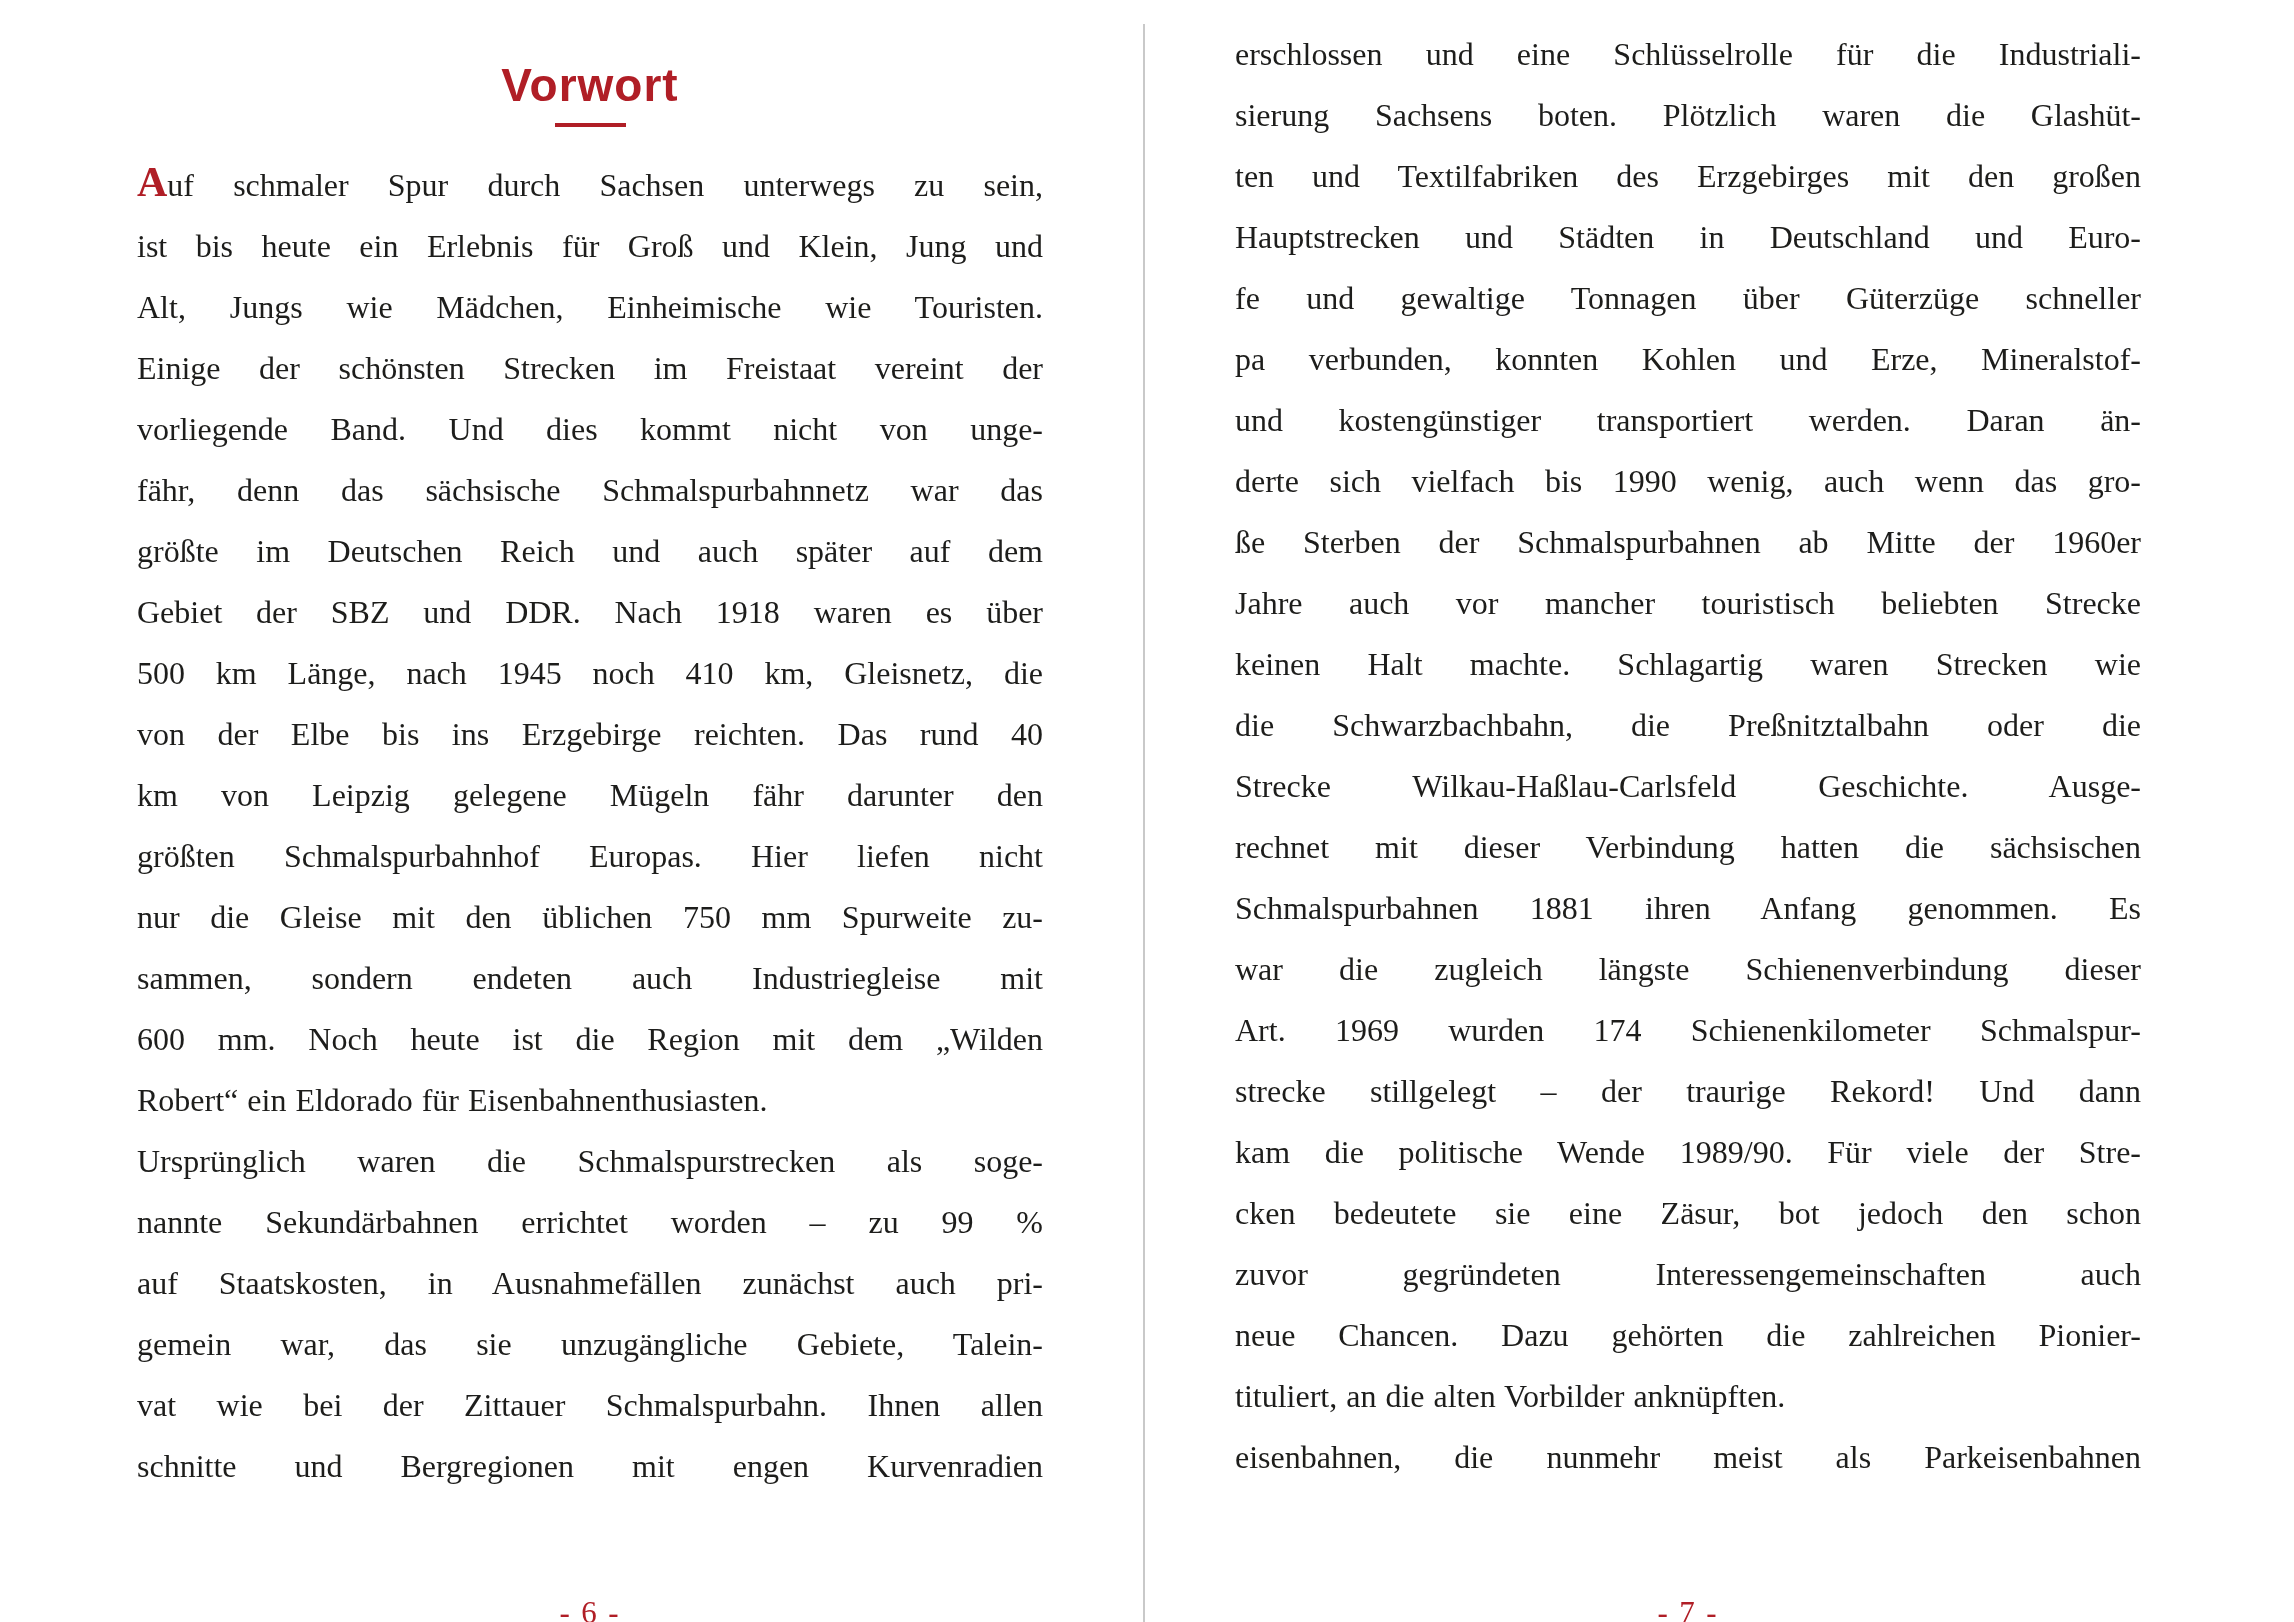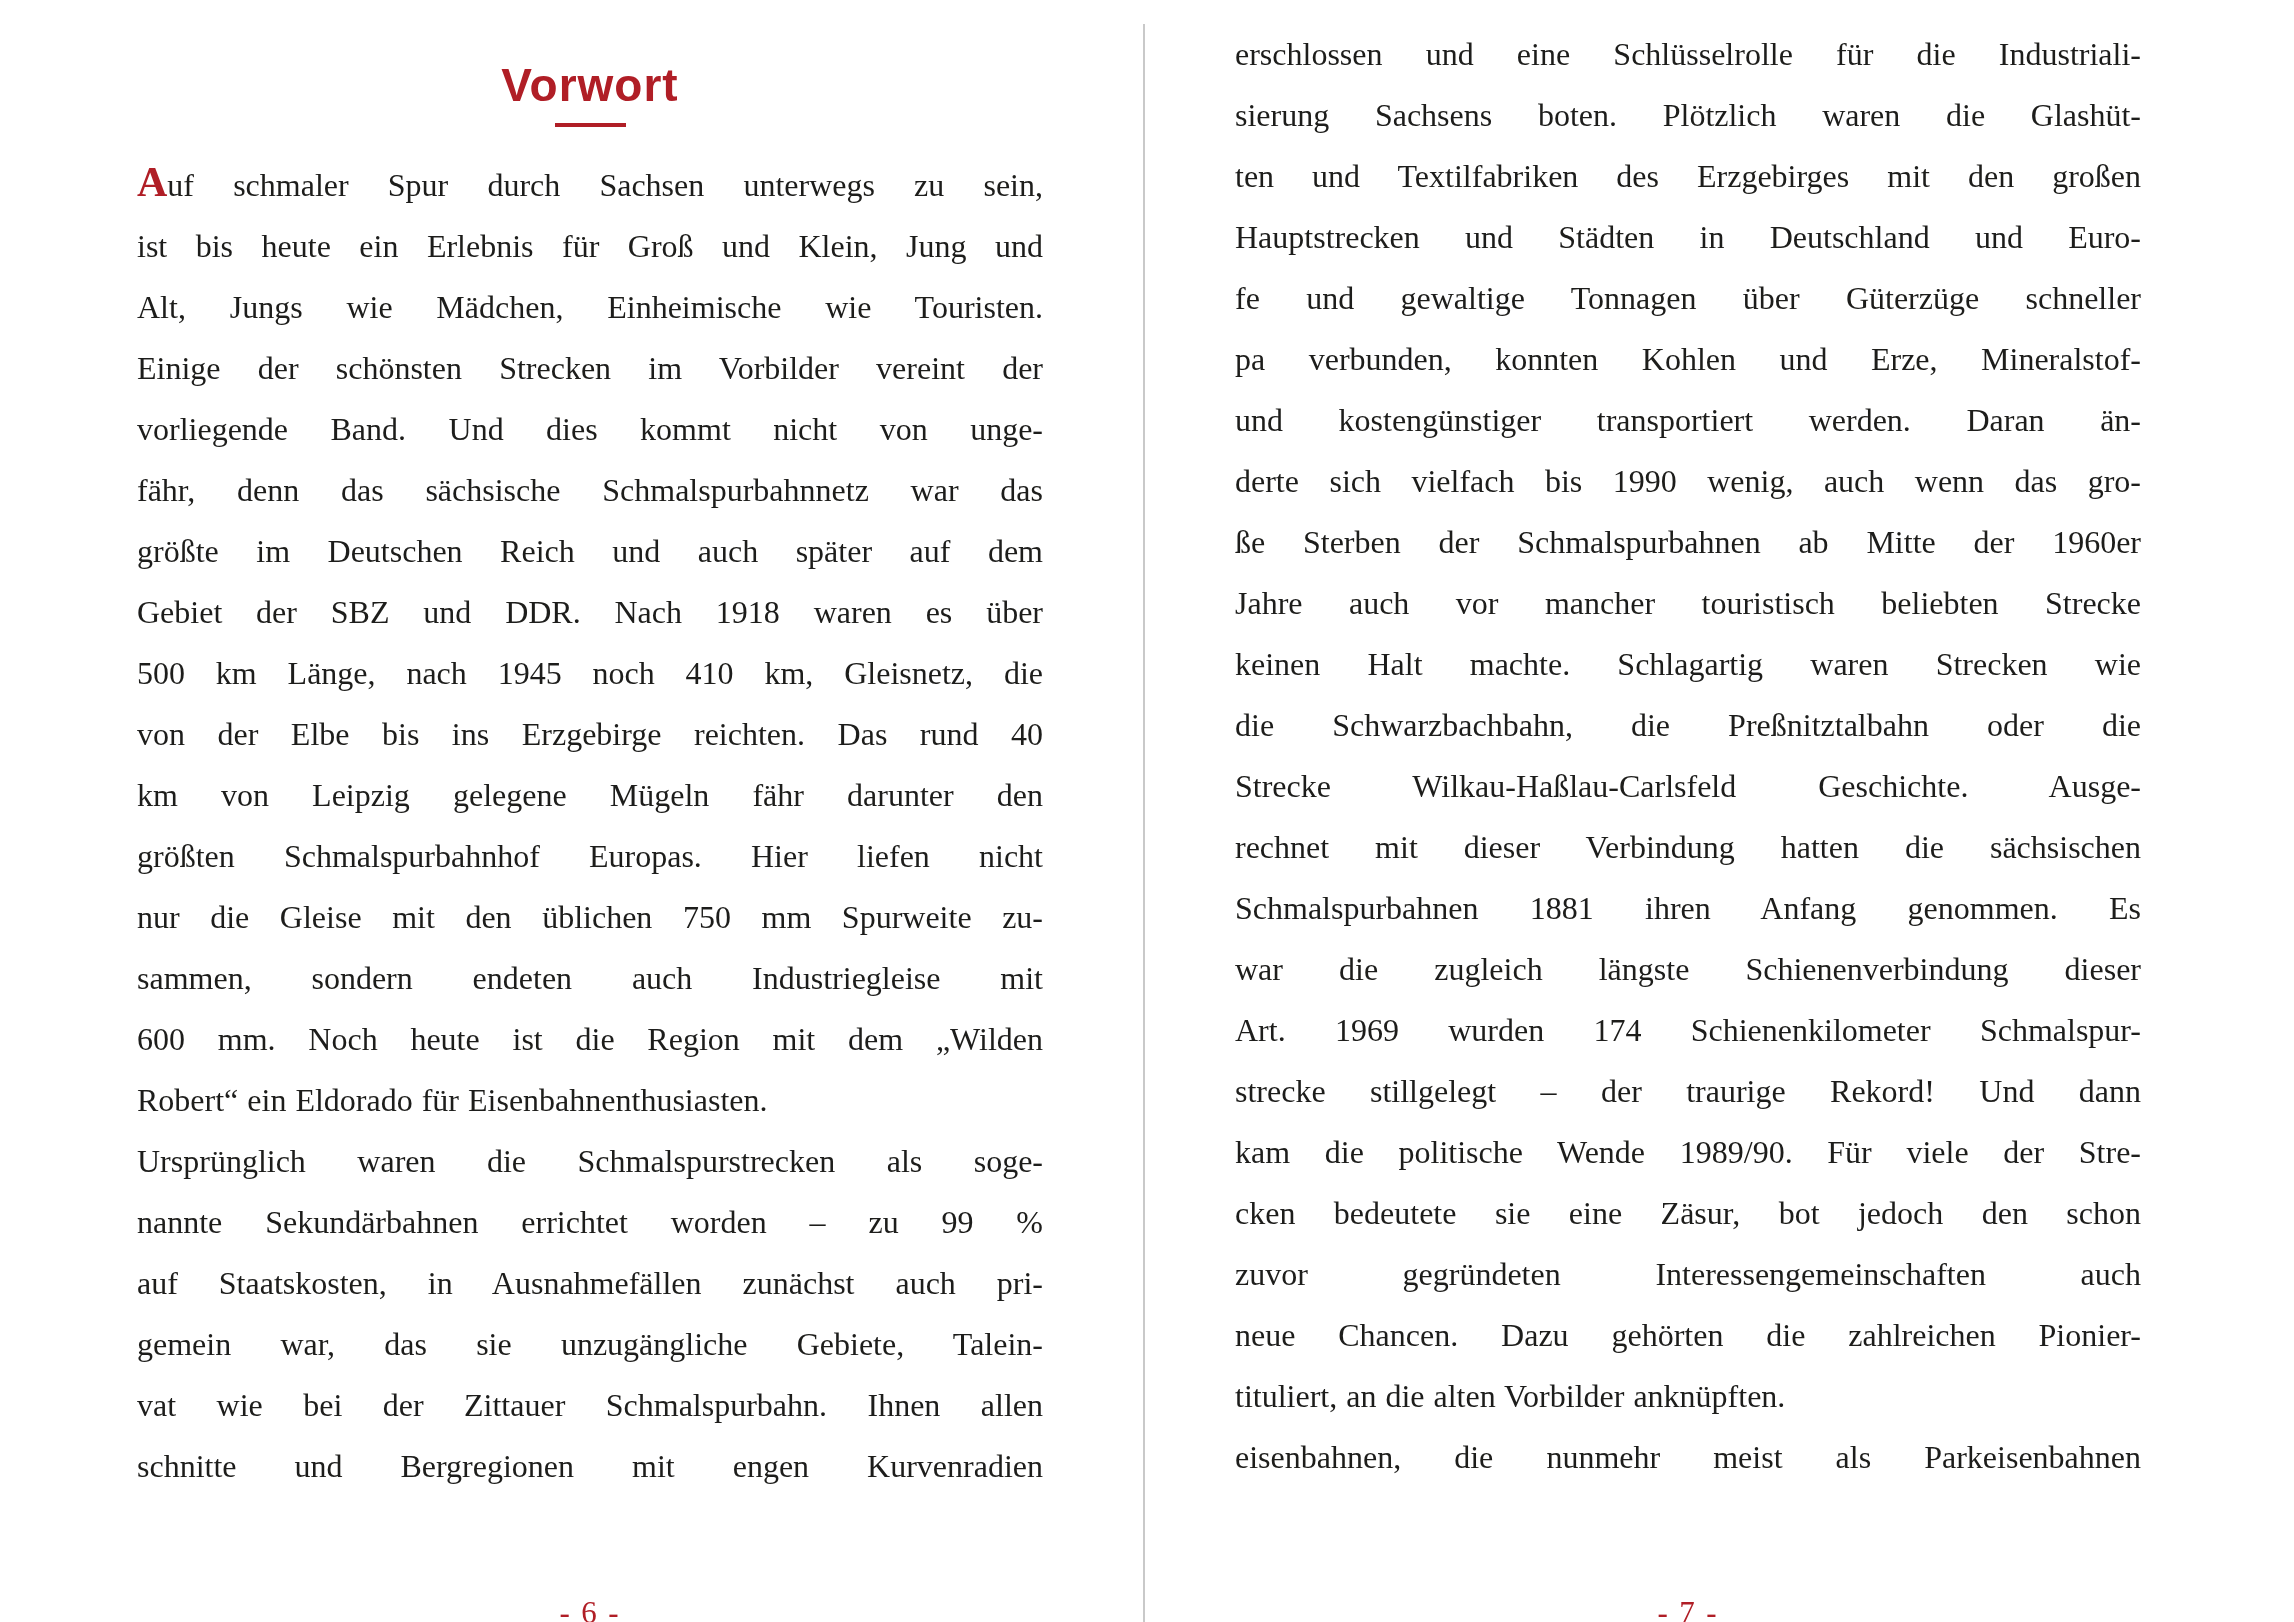--- a/index.html
+++ b/index.html
@@ -86,21 +86,21 @@
 
   <section class="col col-left">
     <div class="heading-wrap">
       <h1 class="heading" style="color: rgb(176, 30, 38);">Vorwort</h1>
       <div class="rule" style="background: rgb(176, 30, 38);"></div>
     </div>
     <div class="body body-left" style="color: rgb(29, 29, 27);">
         <div class="line"><span class="initial" style="color: rgb(176, 30, 38);">A</span>uf schmaler Spur durch Sachsen unterwegs zu sein,</div>
         <div class="line">ist bis heute ein Erlebnis für Groß und Klein, Jung und</div>
         <div class="line">Alt, Jungs wie Mädchen, Einheimische wie Touristen.</div>
-        <div class="line">Einige der schönsten Strecken im Vorbilder vereint der</div>
+        <div class="line">Einige der schönsten Strecken im Freistaat vereint der</div>
         <div class="line">vorliegende Band. Und dies kommt nicht von unge-</div>
         <div class="line">fähr, denn das sächsische Schmalspurbahnnetz war das</div>
         <div class="line">größte im Deutschen Reich und auch später auf dem</div>
         <div class="line">Gebiet der SBZ und DDR. Nach 1918 waren es über</div>
         <div class="line">500 km Länge, nach 1945 noch 410 km, Gleisnetz, die</div>
         <div class="line">von der Elbe bis ins Erzgebirge reichten. Das rund 40</div>
         <div class="line">km von Leipzig gelegene Mügeln fähr darunter den</div>
         <div class="line">größten Schmalspurbahnhof Europas. Hier liefen nicht</div>
         <div class="line">nur die Gleise mit den üblichen 750 mm Spurweite zu-</div>
         <div class="line">sammen, sondern endeten auch Industriegleise mit</div>

